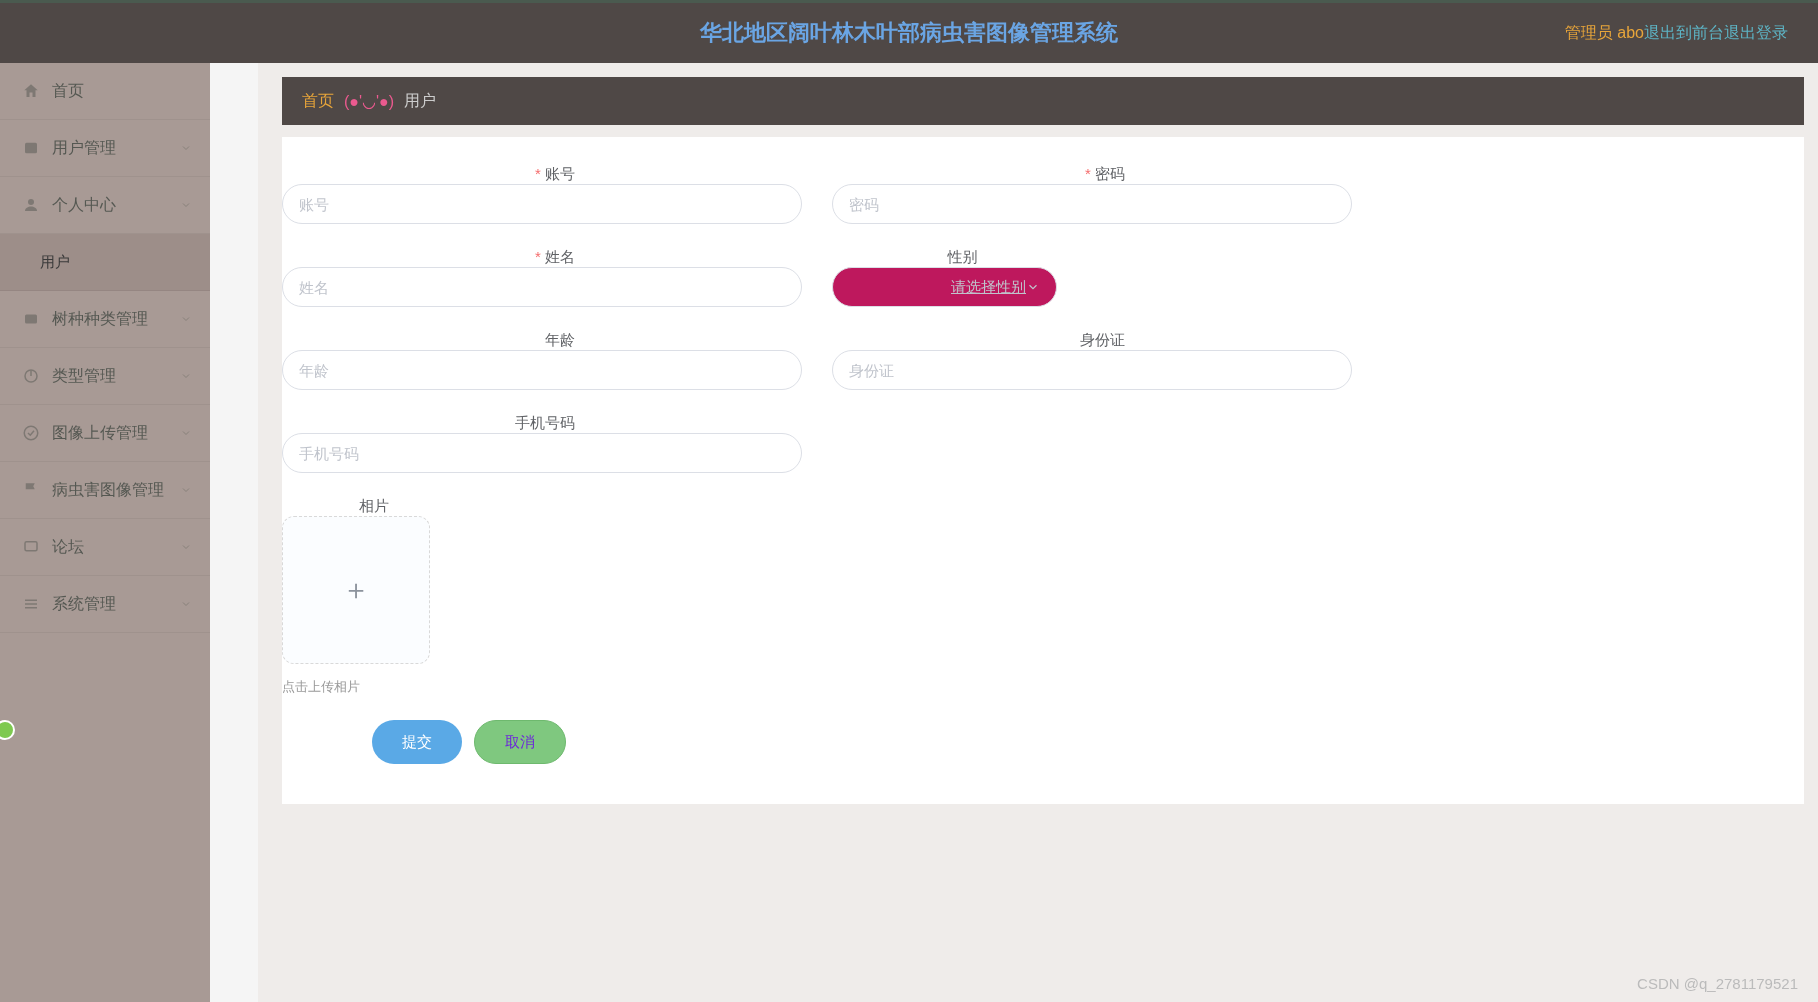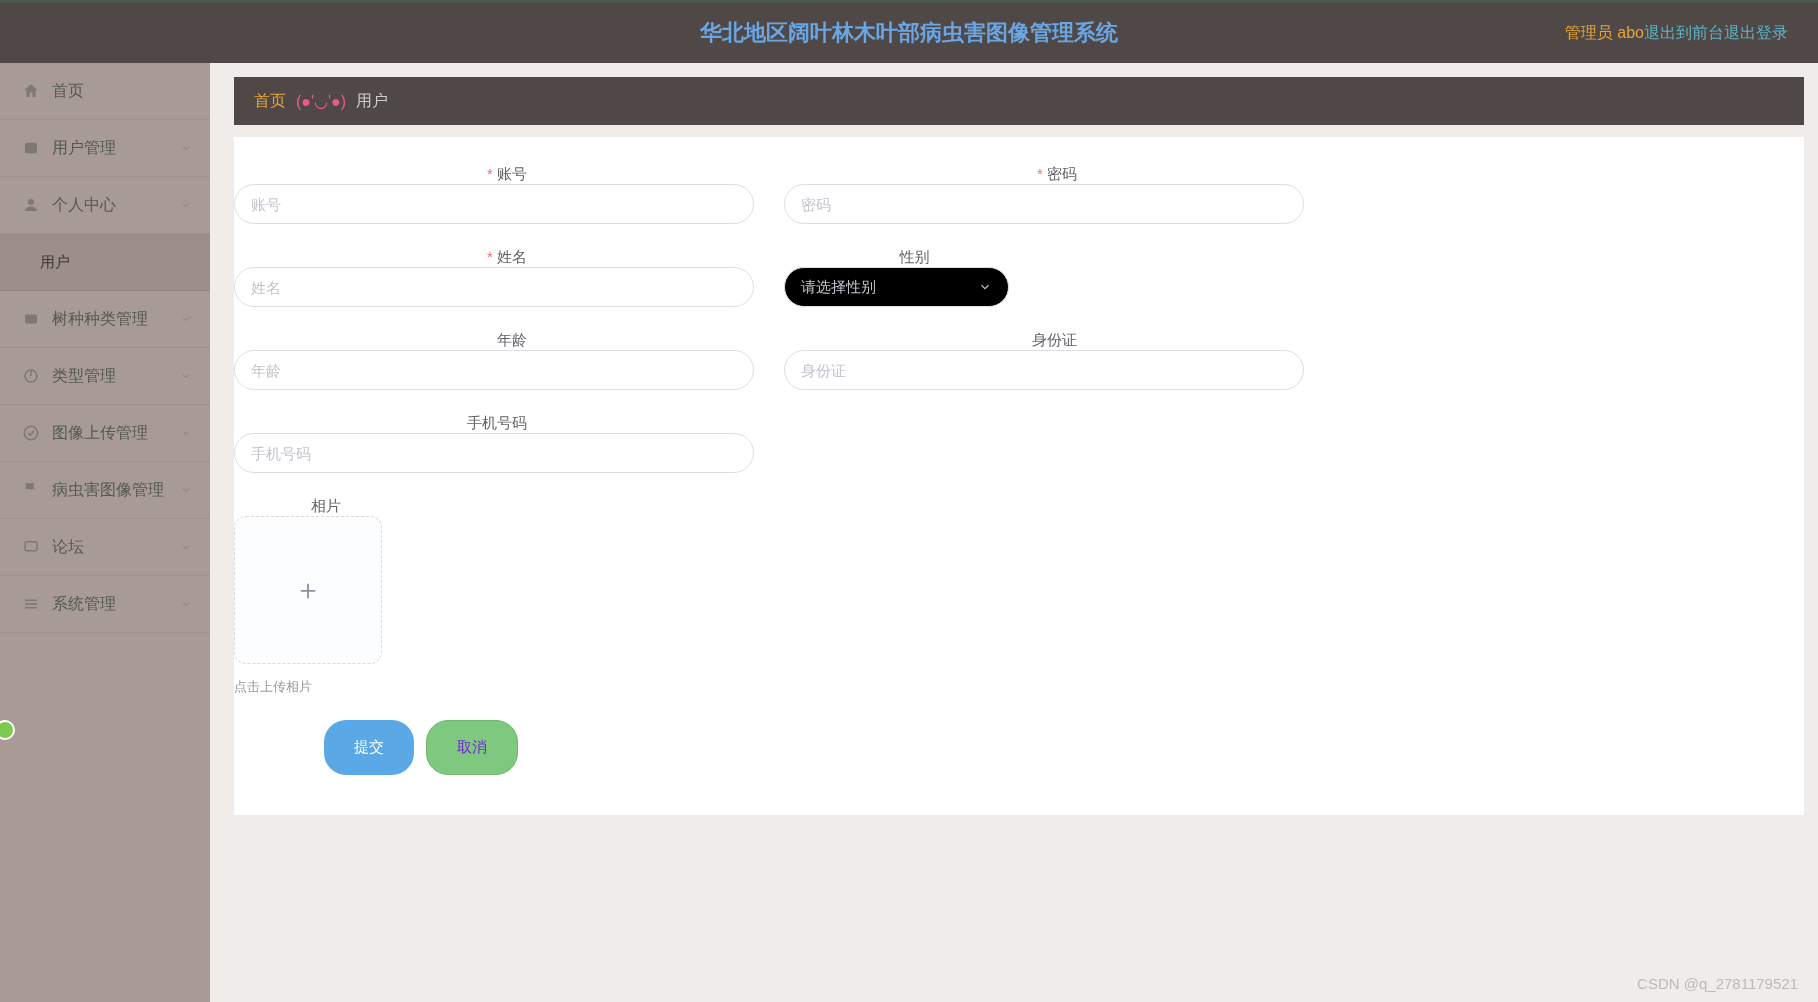--- a/index.html
+++ b/index.html
@@ -30,20 +30,21 @@
       display: flex;
       font-size: 16px;
     }
     
     .admin-label { color: #e8a53a; }
     .header-link { color: #5db4c5; cursor: pointer; }
     
     .main-container {
       display: flex;
       height: calc(100% - 63px);
+      gap: 48px;
     }
     
     .sidebar {
       width: 210px;
       background: #a89a95;
       height: 100%;
       overflow-y: auto;
     }
     
     .sidebar-item {
@@ -144,23 +145,24 @@
     .form-select {
       width: 225px;
       height: 40px;
       border: 1px solid #dcdfe6;
       border-radius: 20px;
       padding: 0 16px;
       font-size: 15px;
       color: #c0c4cc;
       display: flex;
       align-items: center;
-      justify-content: space-between;
+      justify-content: flex-end;
       cursor: pointer;
-      background: #000000;
+      background: #be185d;
+      text-decoration: underline;
     }
     
     .upload-box {
       width: 148px;
       height: 148px;
       border: 1px dashed #d9d9d9;
       border-radius: 12px;
       display: flex;
       align-items: center;
       justify-content: center;
@@ -177,21 +179,21 @@
     }
     
     .btn-row {
       display: flex;
       gap: 12px;
       margin-left: 90px;
       margin-top: 20px;
     }
     
     .btn {
-      height: 55px;
+      height: 44px;
       padding: 0 30px;
       border-radius: 22px;
       border: none;
       font-size: 15px;
       cursor: pointer;
     }
     
     .btn-primary { background: #5aa9e6; color: #fff; }
     .btn-cancel { background: #7fc87f; color: #6d28d9; border: 1px solid #6eb96e; }
     

